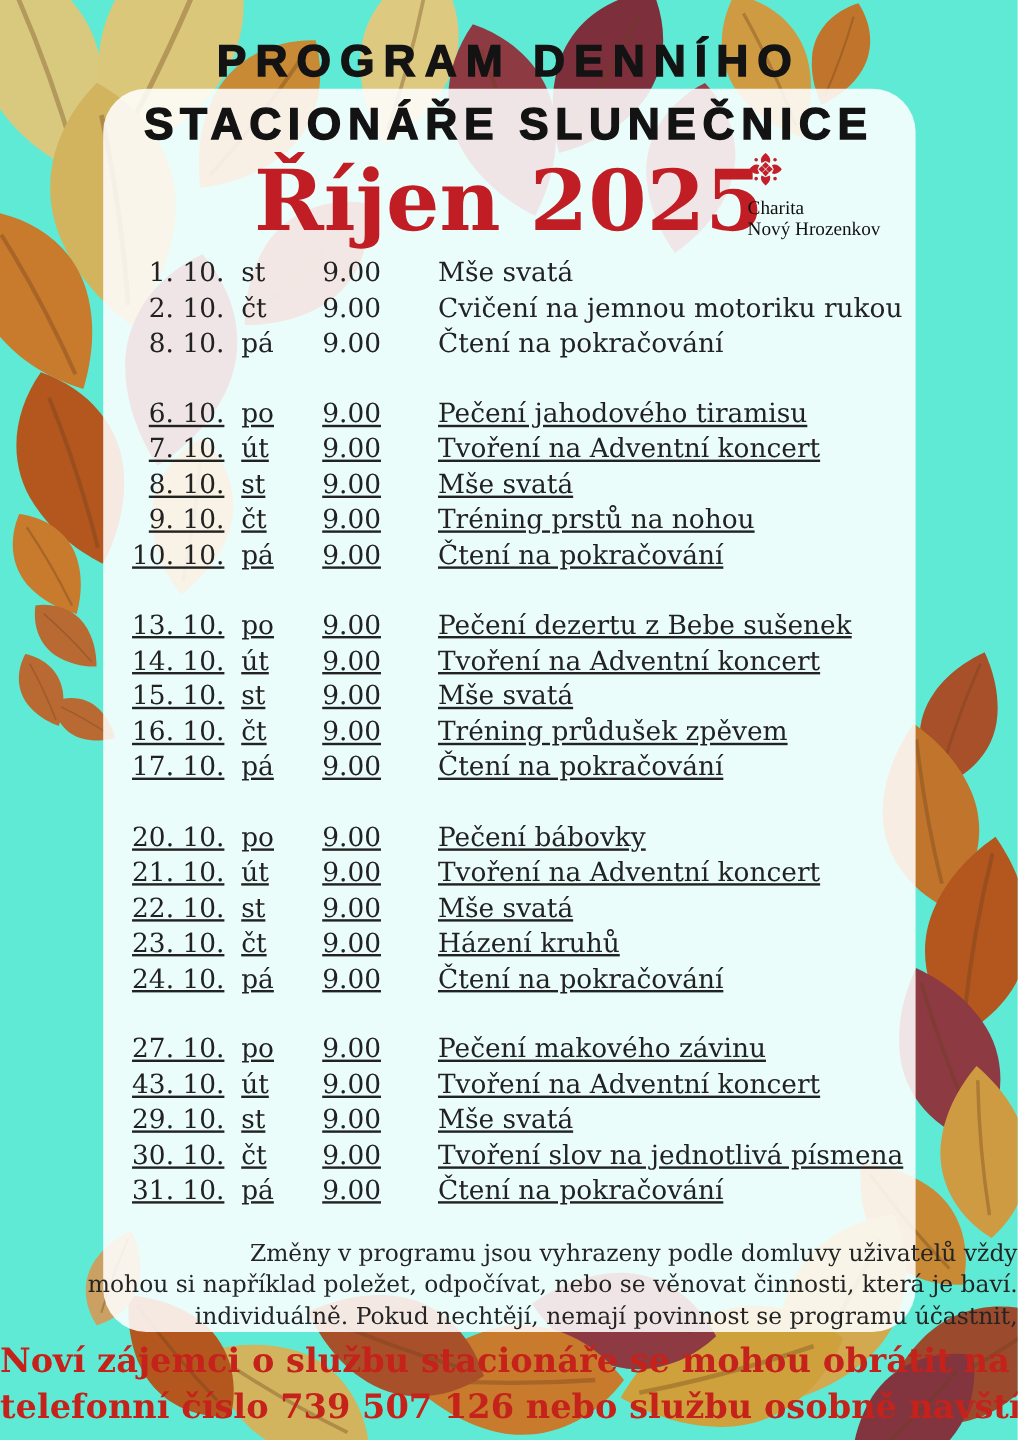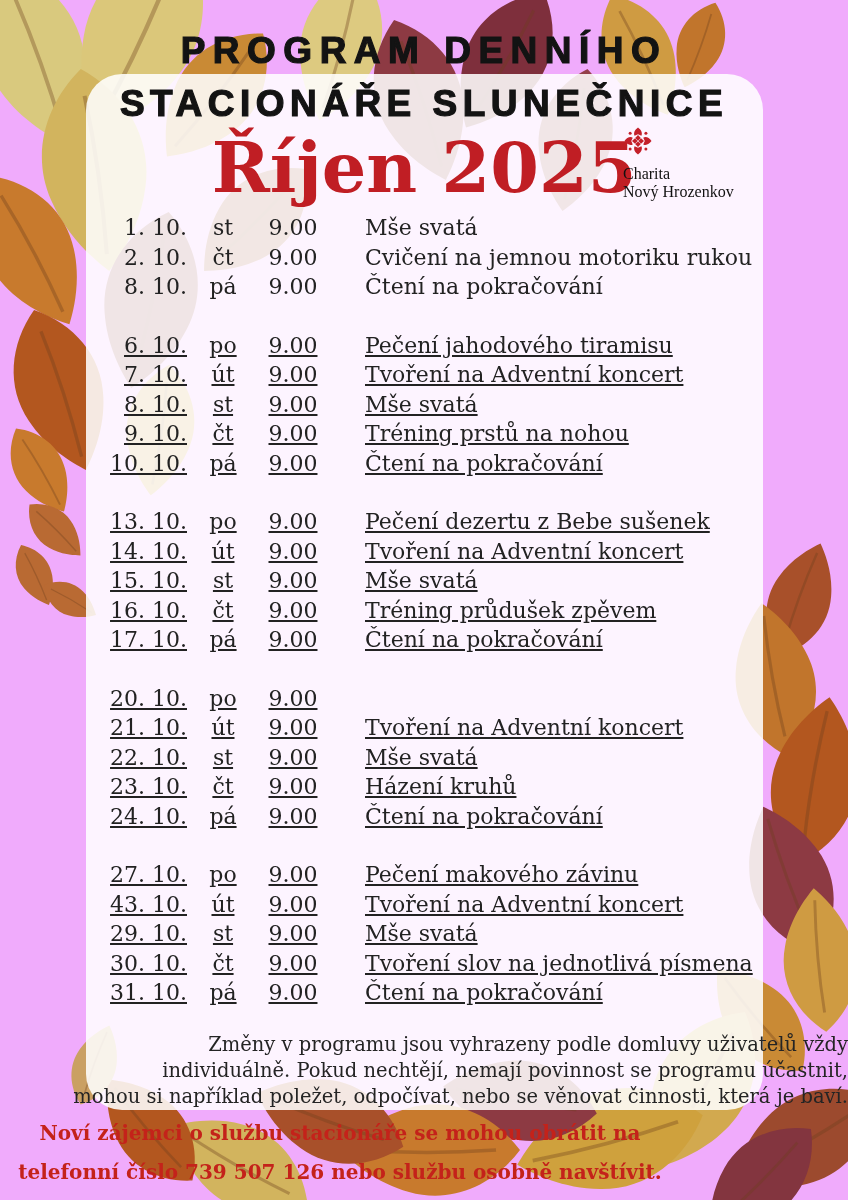--- a/index.html
+++ b/index.html
@@ -1,19 +1,19 @@
 <!DOCTYPE html>
 <html><head>
 <meta charset="utf-8">
 <style>
   html,body{margin:0;padding:0;}
   .page{
     position:relative;
     width:848px;height:1200px;
-    background:#f0abfc;
+    background:#5eead4;
     overflow:hidden;
     font-family:"DejaVu Serif", serif;
     color:#242424;
   }
   .leaves{position:absolute;left:0;top:0;z-index:1;}
   .sheet{
     position:absolute;z-index:2;
     left:86px;top:74px;width:677px;height:1036px;
     background:rgba(255,255,255,0.87);
     border-radius:36px;
@@ -49,32 +49,32 @@
   .logo .txt{
     font-family:"Liberation Serif", serif;
     font-size:16px;line-height:18px;color:#111;
     white-space:nowrap;
   }
 
   .schedule{position:absolute;left:109px;top:213px;font-size:22px;color:#222;}
   .group + .group{margin-top:29px;text-decoration:underline;}
   .row{display:flex;align-items:center;height:29.5px;white-space:nowrap;}
   .c-date{width:78px;text-align:right;}
-  .c-day{width:44px;text-align:center;margin-left:14px;}
+  .c-day{width:44px;text-align:left;margin-left:14px;}
   .c-time{width:56px;text-align:center;margin-left:20px;}
   .c-activity{margin-left:44px;}
 
   .disclaimer{
     position:absolute;left:0;top:1032px;width:848px;
     text-align:right;font-size:19.5px;line-height:26px;color:#242424;
     white-space:nowrap;
   }
   .notice{
     position:absolute;left:0;top:1114px;width:680px;
-    text-align:center;font-size:20px;line-height:39px;
+    text-align:center;font-size:28px;line-height:39px;
     font-weight:700;color:#c4221a;
     white-space:nowrap;
   }
 </style>
 </head>
 <body>
 
 <div class="page">
 
   <svg class="leaves" width="848" height="1200" viewBox="0 0 848 1200">
@@ -252,20 +252,21 @@
             <span class="c-day">pá</span>
             <span class="c-time">9.00</span>
             <span class="c-activity">Čtení na pokračování</span>
           </div>
         </div>
         <div class="group">
           <div class="row">
             <span class="c-date">20. 10.</span>
             <span class="c-day">po</span>
             <span class="c-time">9.00</span>
+            <span class="c-activity">Pečení bábovky</span>
           </div>
           <div class="row">
             <span class="c-date">21. 10.</span>
             <span class="c-day">út</span>
             <span class="c-time">9.00</span>
             <span class="c-activity">Tvoření na Adventní koncert</span>
           </div>
           <div class="row">
             <span class="c-date">22. 10.</span>
             <span class="c-day">st</span>
@@ -314,22 +315,22 @@
             <span class="c-date">31. 10.</span>
             <span class="c-day">pá</span>
             <span class="c-time">9.00</span>
             <span class="c-activity">Čtení na pokračování</span>
           </div>
         </div>
       </div>
 
     <div class="disclaimer">
       <div>Změny v programu jsou vyhrazeny podle domluvy uživatelů vždy</div>
+      <div>mohou si například poležet, odpočívat, nebo se věnovat činnosti, která je baví.</div>
       <div>individuálně. Pokud nechtějí, nemají povinnost se programu účastnit,</div>
-      <div>mohou si například poležet, odpočívat, nebo se věnovat činnosti, která je baví.</div>
     </div>
 
     <div class="notice">
       <div>Noví zájemci o službu stacionáře se mohou obrátit na</div>
       <div>telefonní číslo 739 507 126 nebo službu osobně navštívit.</div>
     </div>
 
   </div>
 </div>
 

